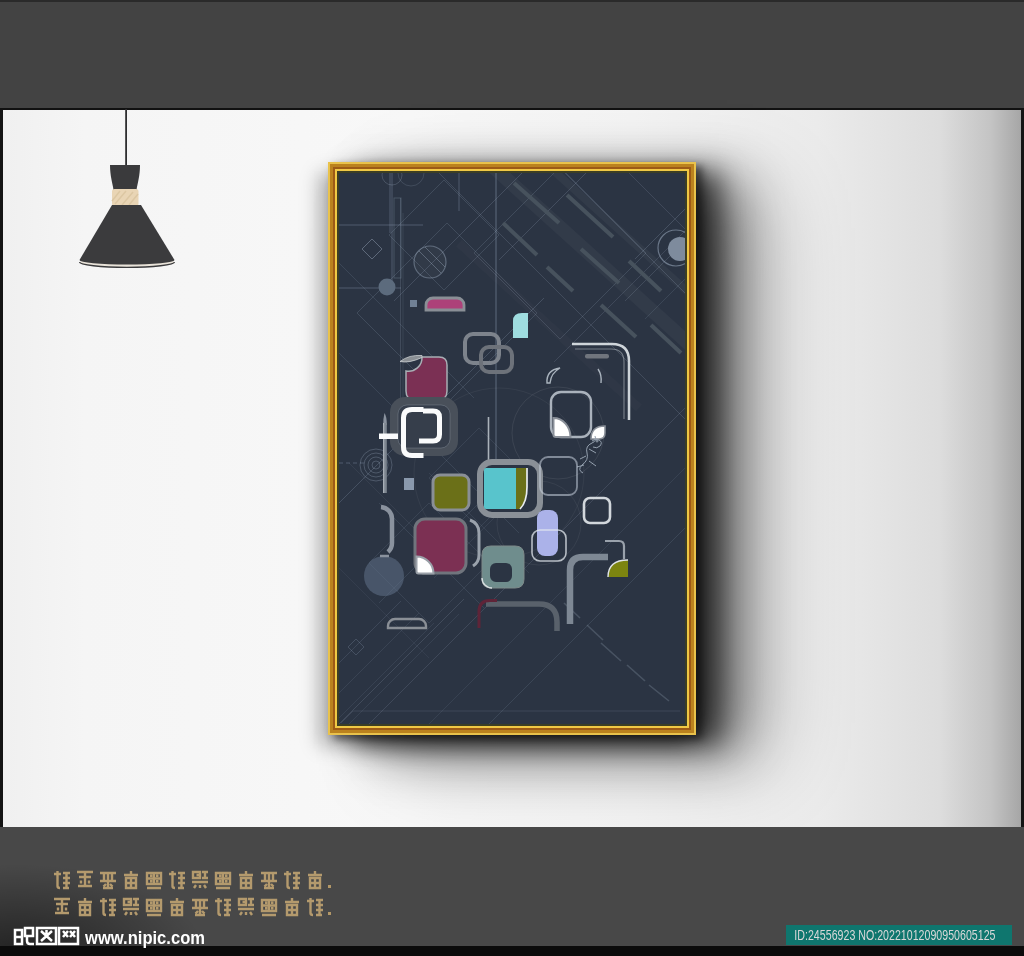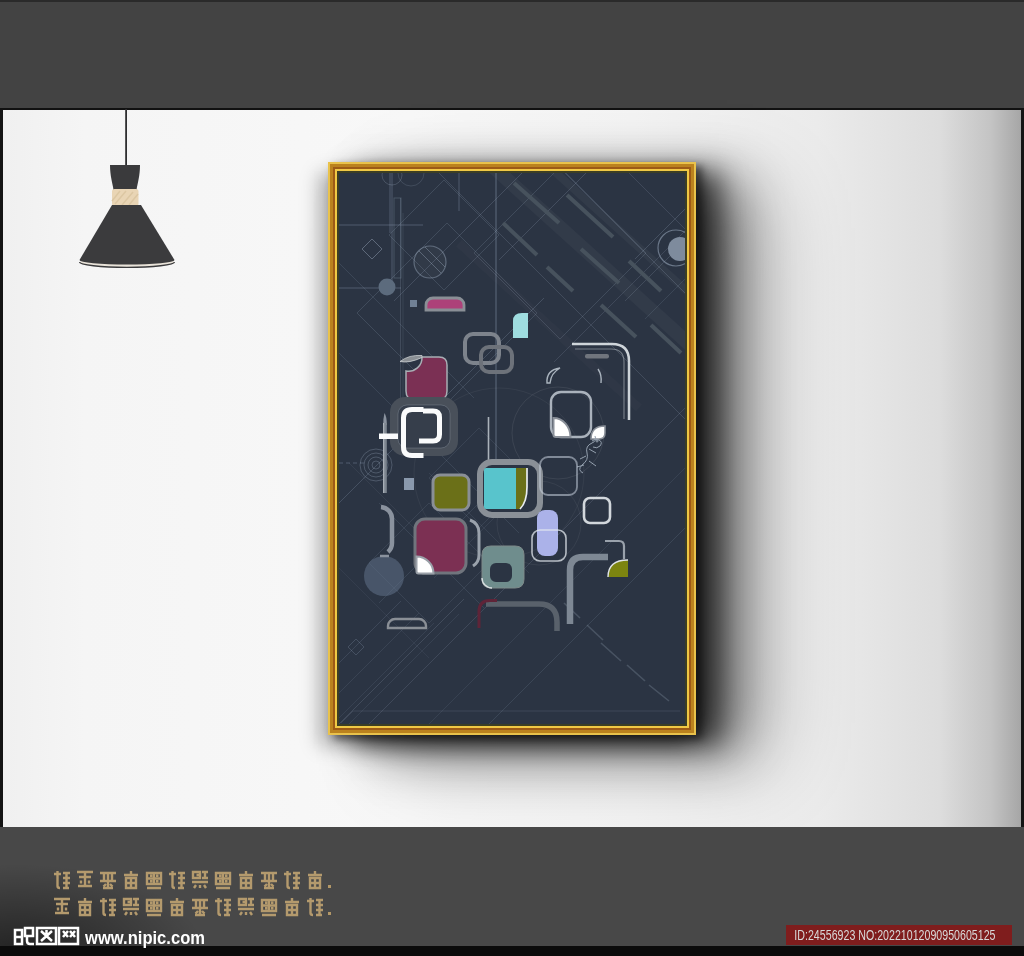--- a/index.html
+++ b/index.html
@@ -322,14 +322,14 @@
 
 <svg class="abs" style="left:13px;top:920px;" width="240" height="32" viewBox="0 0 240 32">
   <g stroke="#ffffff" stroke-width="2.5" fill="none">
     <path d="M2,10 H9 V24 H2 Z M2,17 H9 M12,8 H20 V16 H12 Z M14,16 V21 Q14,24 17,24 H21"></path>
     <path d="M24,8 H43 V24 H24 Z M28,11 L39,21 M39,11 L28,21 M33.5,10 V14"></path>
     <path d="M46,8 H65 V24 H46 Z M50,11 L55,17 M55,11 L50,17 M57,11 L62,17 M62,11 L57,17"></path>
   </g>
   <text x="72" y="24" font-family="Liberation Sans, sans-serif" font-size="18.5" font-weight="bold" fill="#ffffff" textLength="120" lengthAdjust="spacingAndGlyphs">www.nipic.com</text>
 </svg>
 
-<div class="abs" style="left:786px;top:925px;width:226px;height:20px;background:#7f1d1d;
+<div class="abs" style="left:786px;top:925px;width:226px;height:20px;background:#0f766e;
   color:#d8d8d8;font-size:14px;line-height:20px;white-space:nowrap;"><span style="display:inline-block;transform:scaleX(0.76);transform-origin:0 50%;padding-left:11px;">ID:24556923 NO:20221012090950605125</span></div>
 
 </body></html>

